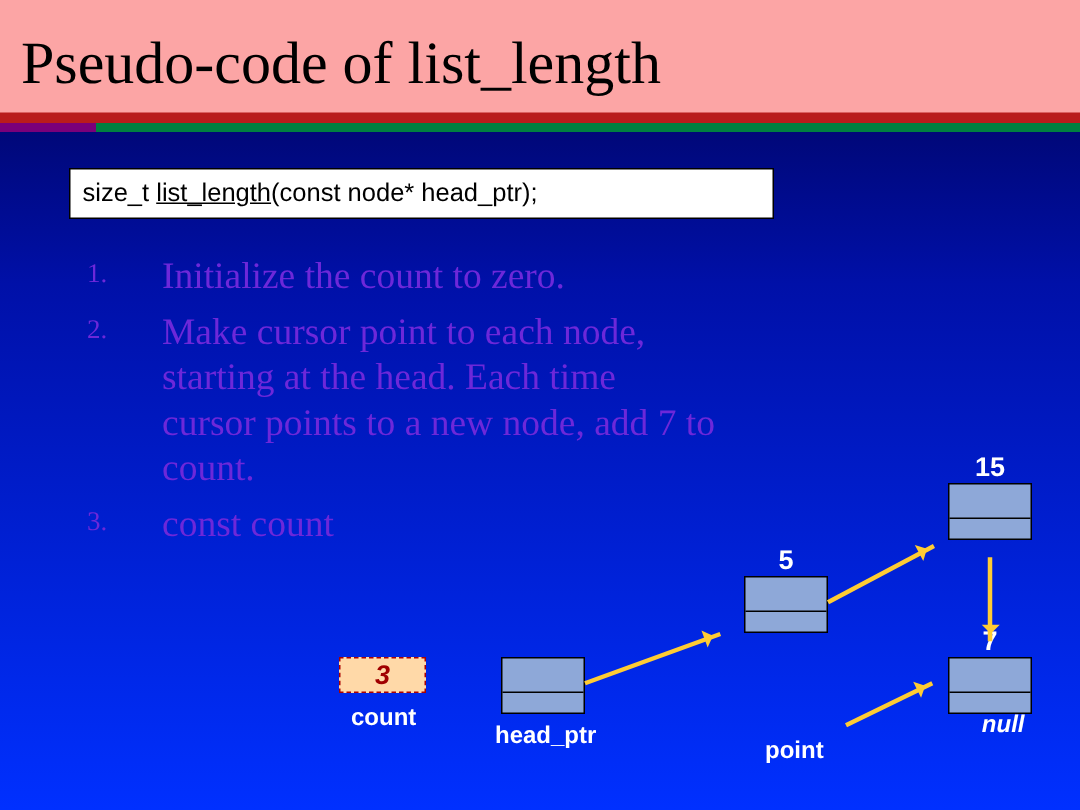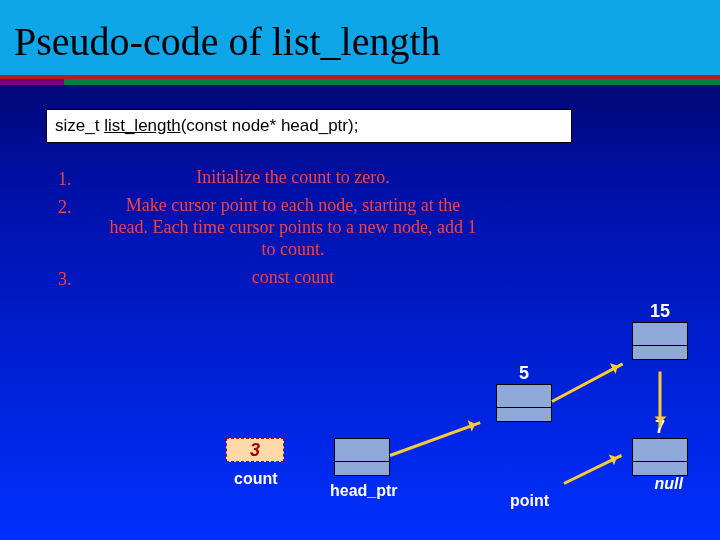--- a/index.html
+++ b/index.html
@@ -5,50 +5,49 @@
   * { box-sizing: border-box; margin: 0; padding: 0; }
   html, body { width: 720px; height: 540px; overflow: hidden; }
   body {
     background: linear-gradient(to bottom, #000050 0%, #0010a8 35%, #0030ff 100%);
     font-family: "Times New Roman", serif;
     position: relative;
   }
   .title {
     font-size: 40px;
     color: #000;
-    background: #0ea5e9;
+    background: #fca5a5;
     padding: 18px 12px 10px 14px;
     font-weight: normal;
-    border-bottom: 4px solid #b91c1c;
+    border-bottom: 7px solid #b91c1c;
   }
   .accent-bar {
     display: flex;
     height: 6px;
   }
   .accent-bar .purple { background: #7a007a; flex: 0 0 64px; }
   .accent-bar .green  { background: #008040; flex: 1; }
   .sig-box {
     margin: 24px 0 0 46px;
-    width: 526px;
+    width: 470px;
     background: #fff;
     border: 1px solid #000;
     font-family: Arial, sans-serif;
     font-size: 17px;
     padding: 6px 8px;
     color: #000;
   }
   .sig-box .u { text-decoration: underline; }
   .steps {
     margin: 24px 0 0 58px;
     width: 420px;
-    color: #ef4444;
-    font-size: 18px;
+    color: #6d28d9;
+    font-size: 25px;
     list-style: none;
     counter-reset: item;
-    text-align: center;
   }
   .steps li {
     counter-increment: item;
     position: relative;
     padding-left: 50px;
     margin-bottom: 6px;
     line-height: 1.22;
   }
   .steps li::before {
     content: counter(item) ".";
@@ -156,21 +155,21 @@
   <div class="purple"></div>
   <div class="green"></div>
 </div>
 
 <div class="sig-box">
   <span>size_t </span><span class="u">list_length</span><span>(const node* head_ptr);</span>
 </div>
 
 <ol class="steps">
   <li>Initialize the count to zero.</li>
-  <li>Make cursor point to each node, starting at the head. Each time cursor points to a new node, add 1 to count.</li>
+  <li>Make cursor point to each node, starting at the head. Each time cursor points to a new node, add 7 to count.</li>
   <li>const count</li>
 </ol>
 
 <div class="count-box">3</div>
 <div class="lbl lbl-count">count</div>
 <div class="lbl lbl-headptr">head_ptr</div>
 <div class="lbl lbl-cursor">point</div>
 
 <div class="node node1"></div>
 <div class="node node2">

